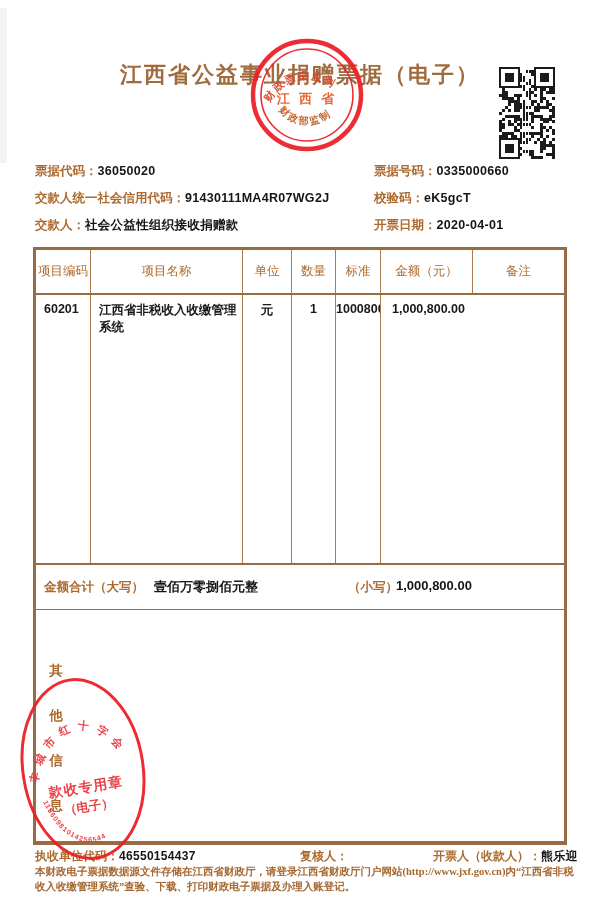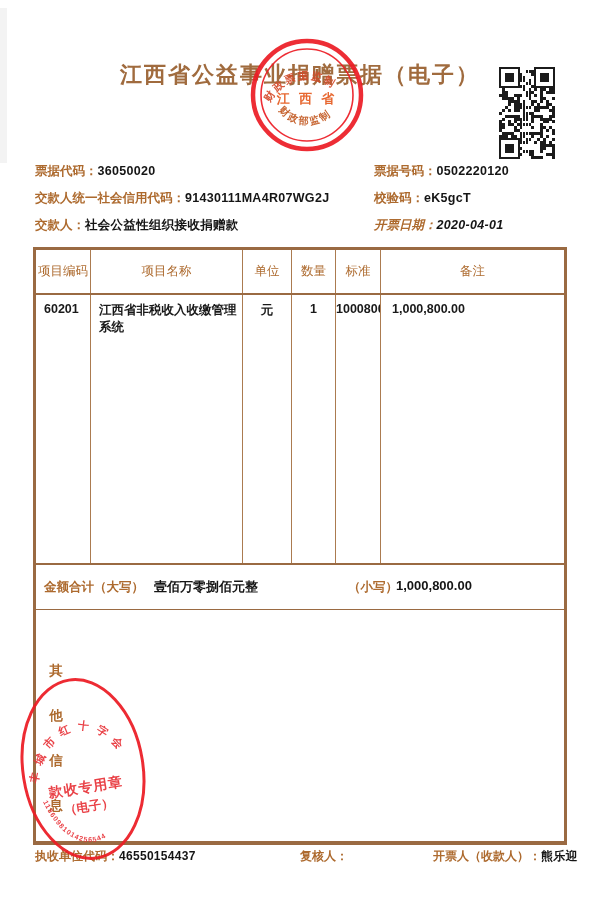--- a/index.html
+++ b/index.html
@@ -324,37 +324,38 @@
     <div class="frow" style="left:0;top:0;">
       <span class="flabel">票据代码：</span><span class="fvalue">36050020</span>
     </div>
     <div class="frow" style="left:0;top:27px;">
       <span class="flabel">交款人统一社会信用代码：</span><span class="fvalue">91430111MA4R07WG2J</span>
     </div>
     <div class="frow" style="left:0;top:54px;">
       <span class="flabel">交款人：</span><span class="fvalue">社会公益性组织接收捐赠款</span>
     </div>
     <div class="frow" style="left:339px;top:0;">
-      <span class="flabel">票据号码：</span><span class="fvalue">0502220120</span>
+      <span class="flabel">票据号码：</span><span class="fvalue">0335000660</span>
     </div>
     <div class="frow" style="left:339px;top:27px;">
       <span class="flabel">校验码：</span><span class="fvalue">eK5gcT</span>
     </div>
-    <div class="frow" style="left:339px;top:54px;font-style:italic;">
+    <div class="frow" style="left:339px;top:54px;">
       <span class="flabel">开票日期：</span><span class="fvalue">2020-04-01</span>
     </div>
   </div>
 
   <div class="tablebox">
     <div class="trow thead">
       <div class="cell c-code">项目编码</div>
       <div class="cell c-name">项目名称</div>
       <div class="cell c-unit">单位</div>
       <div class="cell c-qty">数量</div>
       <div class="cell c-std">标准</div>
+      <div class="cell c-amt">金额（元）</div>
       <div class="cell c-rem">备注</div>
     </div>
 
     <div class="trow tbody">
       <div class="cell c-code v-left">60201</div>
       <div class="cell c-name v-left">江西省非税收入收缴管理系统</div>
       <div class="cell c-unit v-center">元</div>
       <div class="cell c-qty v-center">1</div>
       <div class="cell c-std v-center">1000800</div>
       <div class="cell c-amt v-right">1,000,800.00</div>
@@ -393,14 +394,15 @@
       <span class="flabel">执收单位代码：</span><span class="fvalue">46550154437</span>
     </div>
     <div class="f-item" style="left:265px;top:0;">
       <span class="flabel">复核人：</span><span class="fvalue"></span>
     </div>
     <div class="f-item" style="left:398px;top:0;">
       <span class="flabel">开票人（收款人）：</span><span class="fvalue">熊乐迎</span>
     </div>
   </div>
 
+  <div class="note">本财政电子票据数据源文件存储在江西省财政厅，请登录江西省财政厅门户网站(http://www.jxf.gov.cn)内“江西省非税收入收缴管理系统”查验、下载、打印财政电子票据及办理入账登记。</div>
 
 </div>
 
 </body></html>

